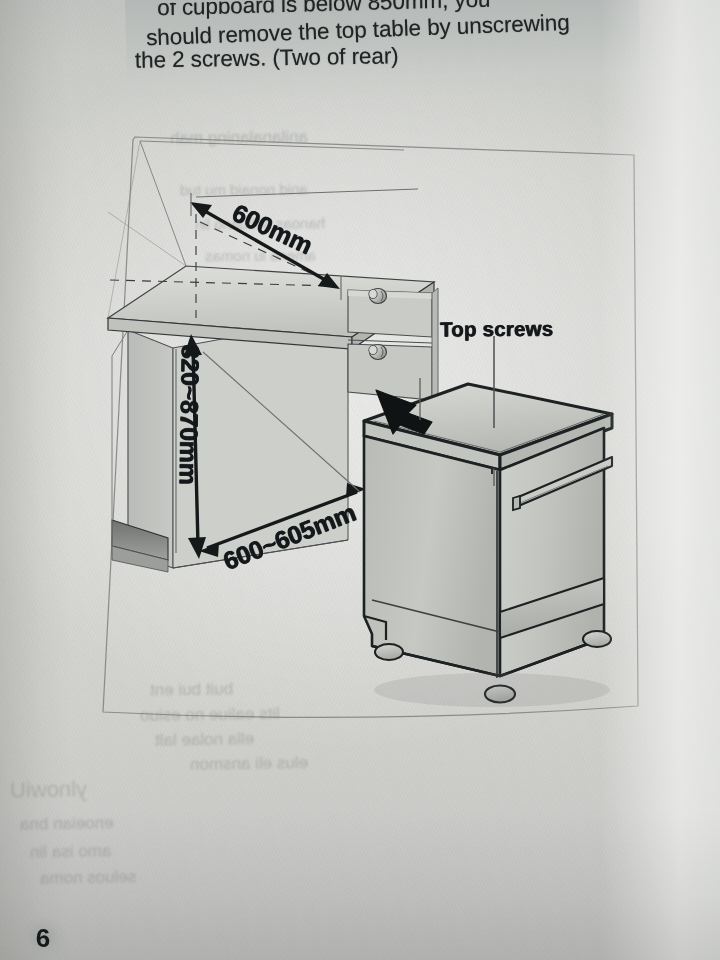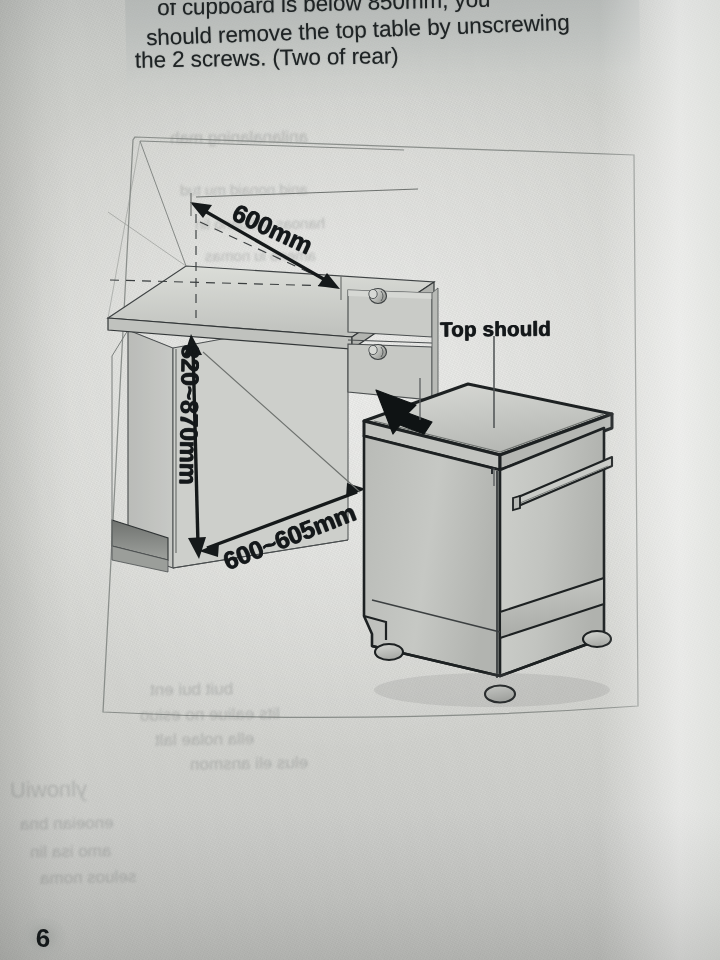--- a/index.html
+++ b/index.html
@@ -428,21 +428,21 @@
 
     </svg>
   </div>
 
   <div class="dim-label" id="label-600">600mm</div>
 
   <div class="dim-label" id="label-820-870">820~870mm</div>
 
   <div class="dim-label" id="label-600-605">600~605mm</div>
 
-  <div class="dim-label" id="label-top-table">Top should</div>
+  <div class="dim-label" id="label-top-table">Top screws</div>
 
   <div class="bleed b-low1">buit bui ent</div>
   <div class="bleed b-low2">lits ealiue no esiuo</div>
   <div class="bleed b-low3">ella nolae lalt</div>
   <div class="bleed b-low4">elus eli ansmon</div>
   <div class="bleed b-low5">ylnowiU</div>
   <div class="bleed b-low6">enoeian bna</div>
   <div class="bleed b-low7">amo isa lin</div>
   <div class="bleed b-low8">seluos noma</div>
 

